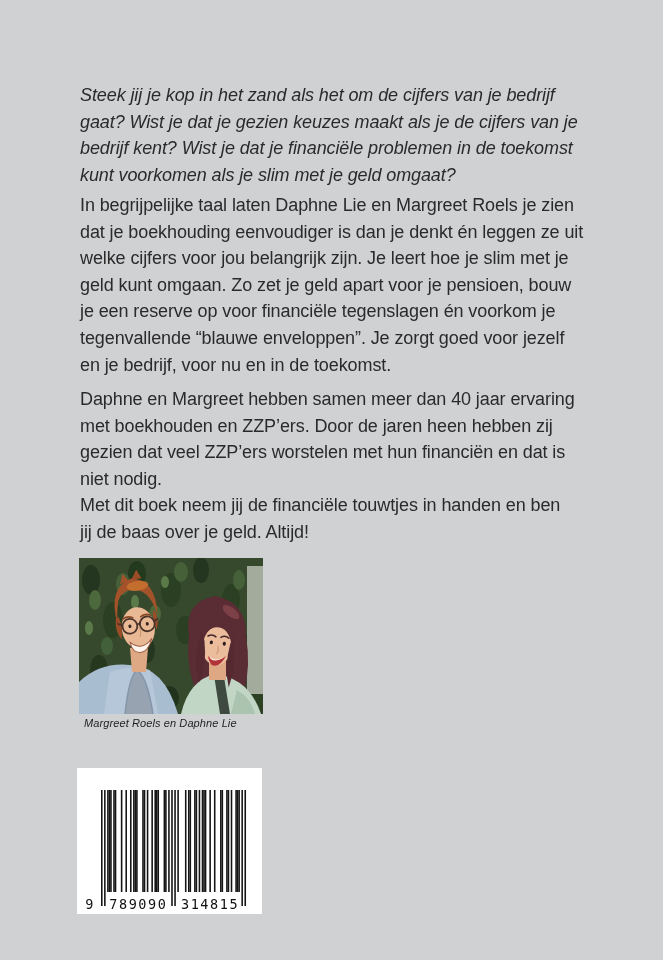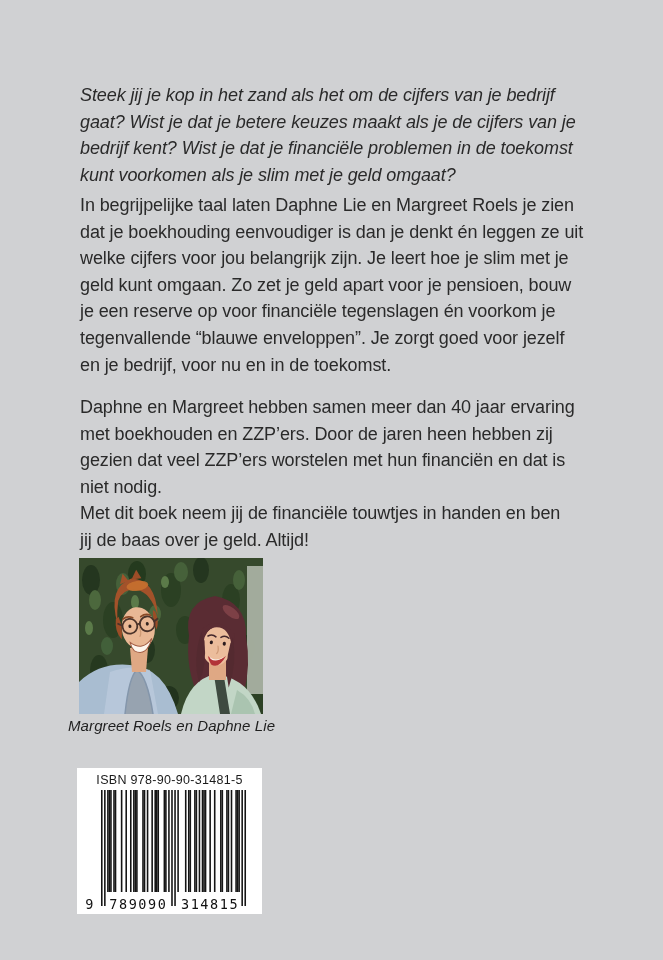--- a/index.html
+++ b/index.html
@@ -16,32 +16,32 @@
     left:80px;
     width:560px;
     font-size:18px;
     line-height:26.6px;
     white-space:pre-line;
     letter-spacing:-0.1px;
   }
   .para.italic { font-style:italic; }
   #intro-para  { top:82px;  }
   #desc-para   { top:192px; }
-  #bio-para    { top:394px; }
+  #bio-para    { top:386px; }
   .photo-wrap {
     position:absolute;
     left:79px; top:558px;
     width:184px; height:156px;
     overflow:hidden;
   }
   .photo-wrap svg { display:block; width:184px; height:156px; }
   .photo-caption {
     position:absolute;
-    left:68px; top:717px;
-    font-size:15px;
+    left:84px; top:717px;
+    font-size:11px;
     font-style:italic;
     color:#1f1f1f;
     letter-spacing:0.1px;
   }
   .barcode-box {
     position:absolute;
     left:77px; top:768px;
     width:185px; height:146px;
     background:#ffffff;
   }
@@ -56,21 +56,21 @@
     position:absolute;
     left:0; top:22px;
     width:185px; height:124px;
     display:block;
   }
 </style>
 </head>
 <body>
 
 <div class="para italic" id="intro-para">Steek jij je kop in het zand als het om de cijfers van je bedrijf
-gaat? Wist je dat je betere keuzes maakt als je de cijfers van je
+gaat? Wist je dat je gezien keuzes maakt als je de cijfers van je
 bedrijf kent? Wist je dat je financiële problemen in de toekomst
 kunt voorkomen als je slim met je geld omgaat?</div>
 
 <div class="para" id="desc-para">In begrijpelijke taal laten Daphne Lie en Margreet Roels je zien
 dat je boekhouding eenvoudiger is dan je denkt én leggen ze uit
 welke cijfers voor jou belangrijk zijn. Je leert hoe je slim met je
 geld kunt omgaan. Zo zet je geld apart voor je pensioen, bouw
 je een reserve op voor financiële tegenslagen én voorkom je
 tegenvallende “blauwe enveloppen”. Je zorgt goed voor jezelf
 en je bedrijf, voor nu en in de toekomst.</div>
@@ -167,21 +167,20 @@
         <path d="M7 69 Q9 75 6.5 78.5" stroke="#cd9a74" stroke-width="1.2" fill="none" stroke-linecap="round"></path>
         <path d="M-4 83 Q7 94 18 82 Q10 100 -1 92 Q-4 88 -4 83 Z" fill="#fdf6ee" stroke="#a05a42" stroke-width="1"></path>
       </g>
     </g>
   </svg>
 </div>
 
 <div class="photo-caption">Margreet Roels en Daphne Lie</div>
 
 <div class="barcode-box">
-  <div class="isbn-label">ISBN 978-90-90-31481-5</div>
   <svg id="ean-svg" viewBox="0 0 185 124">
       <rect x="24.00" y="0" width="1.58" height="116" fill="#151515"></rect>
       <rect x="27.05" y="0" width="1.58" height="116" fill="#151515"></rect>
       <rect x="30.10" y="0" width="1.58" height="102" fill="#151515"></rect>
       <rect x="31.63" y="0" width="1.58" height="102" fill="#151515"></rect>
       <rect x="33.16" y="0" width="1.58" height="102" fill="#151515"></rect>
       <rect x="36.21" y="0" width="1.58" height="102" fill="#151515"></rect>
       <rect x="37.73" y="0" width="1.58" height="102" fill="#151515"></rect>
       <rect x="43.84" y="0" width="1.58" height="102" fill="#151515"></rect>
       <rect x="48.42" y="0" width="1.58" height="102" fill="#151515"></rect>

